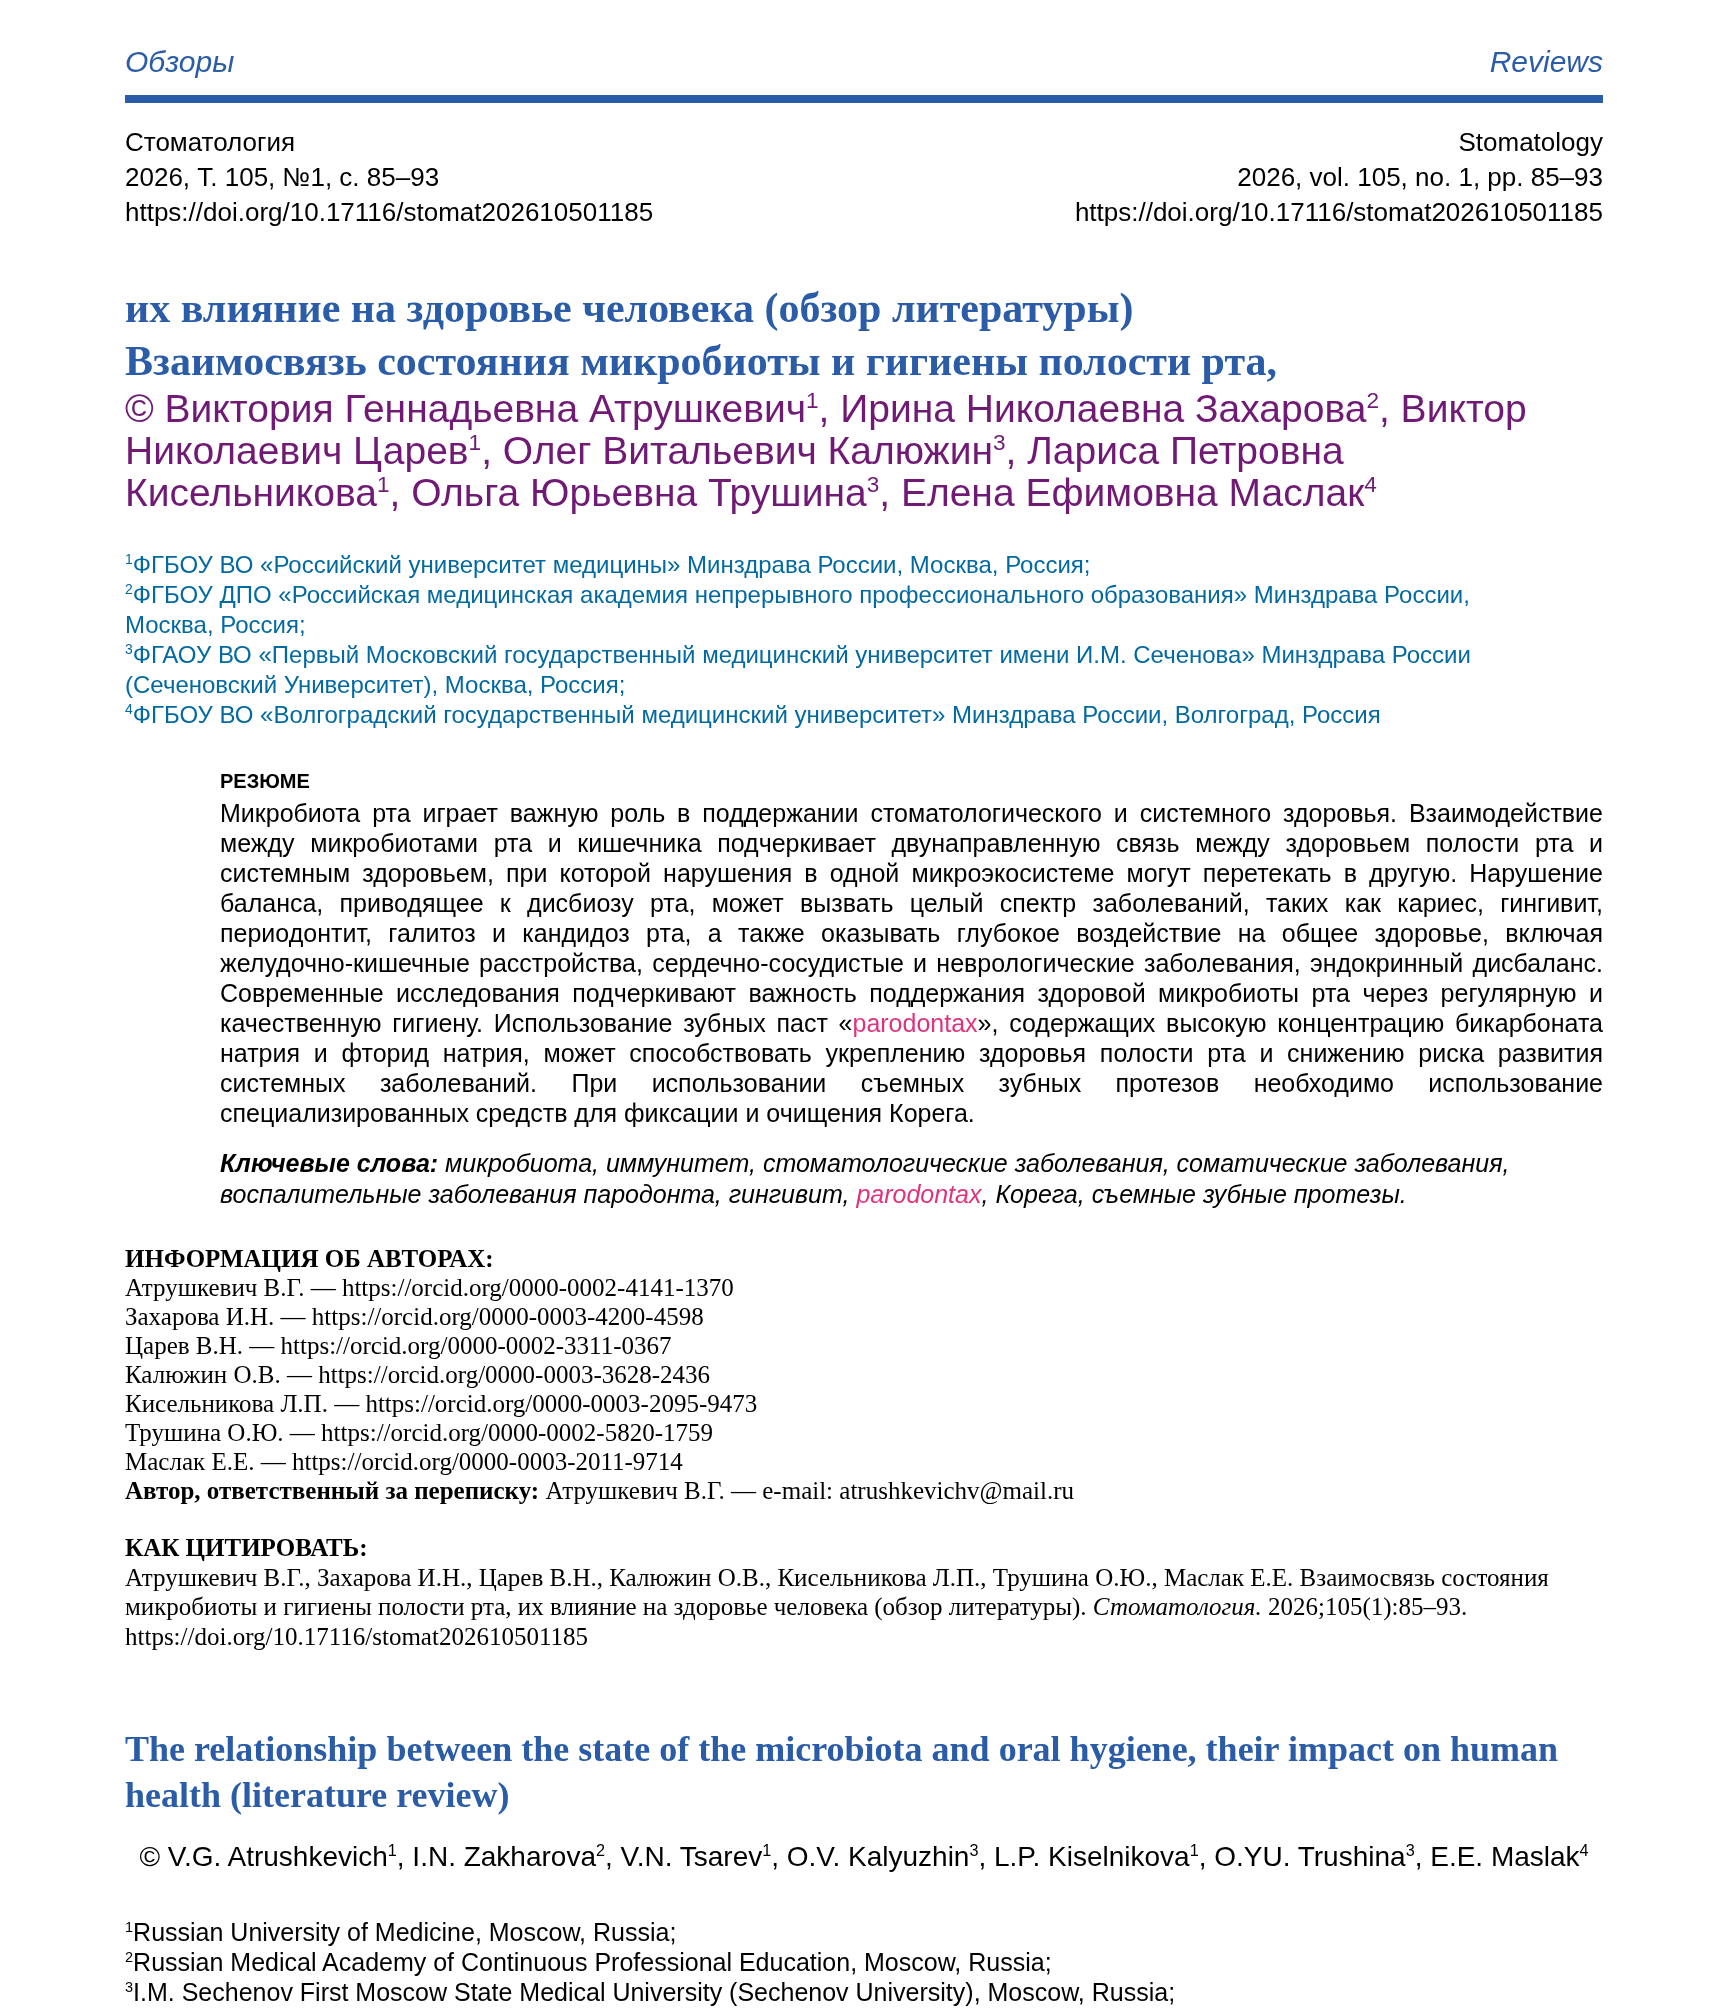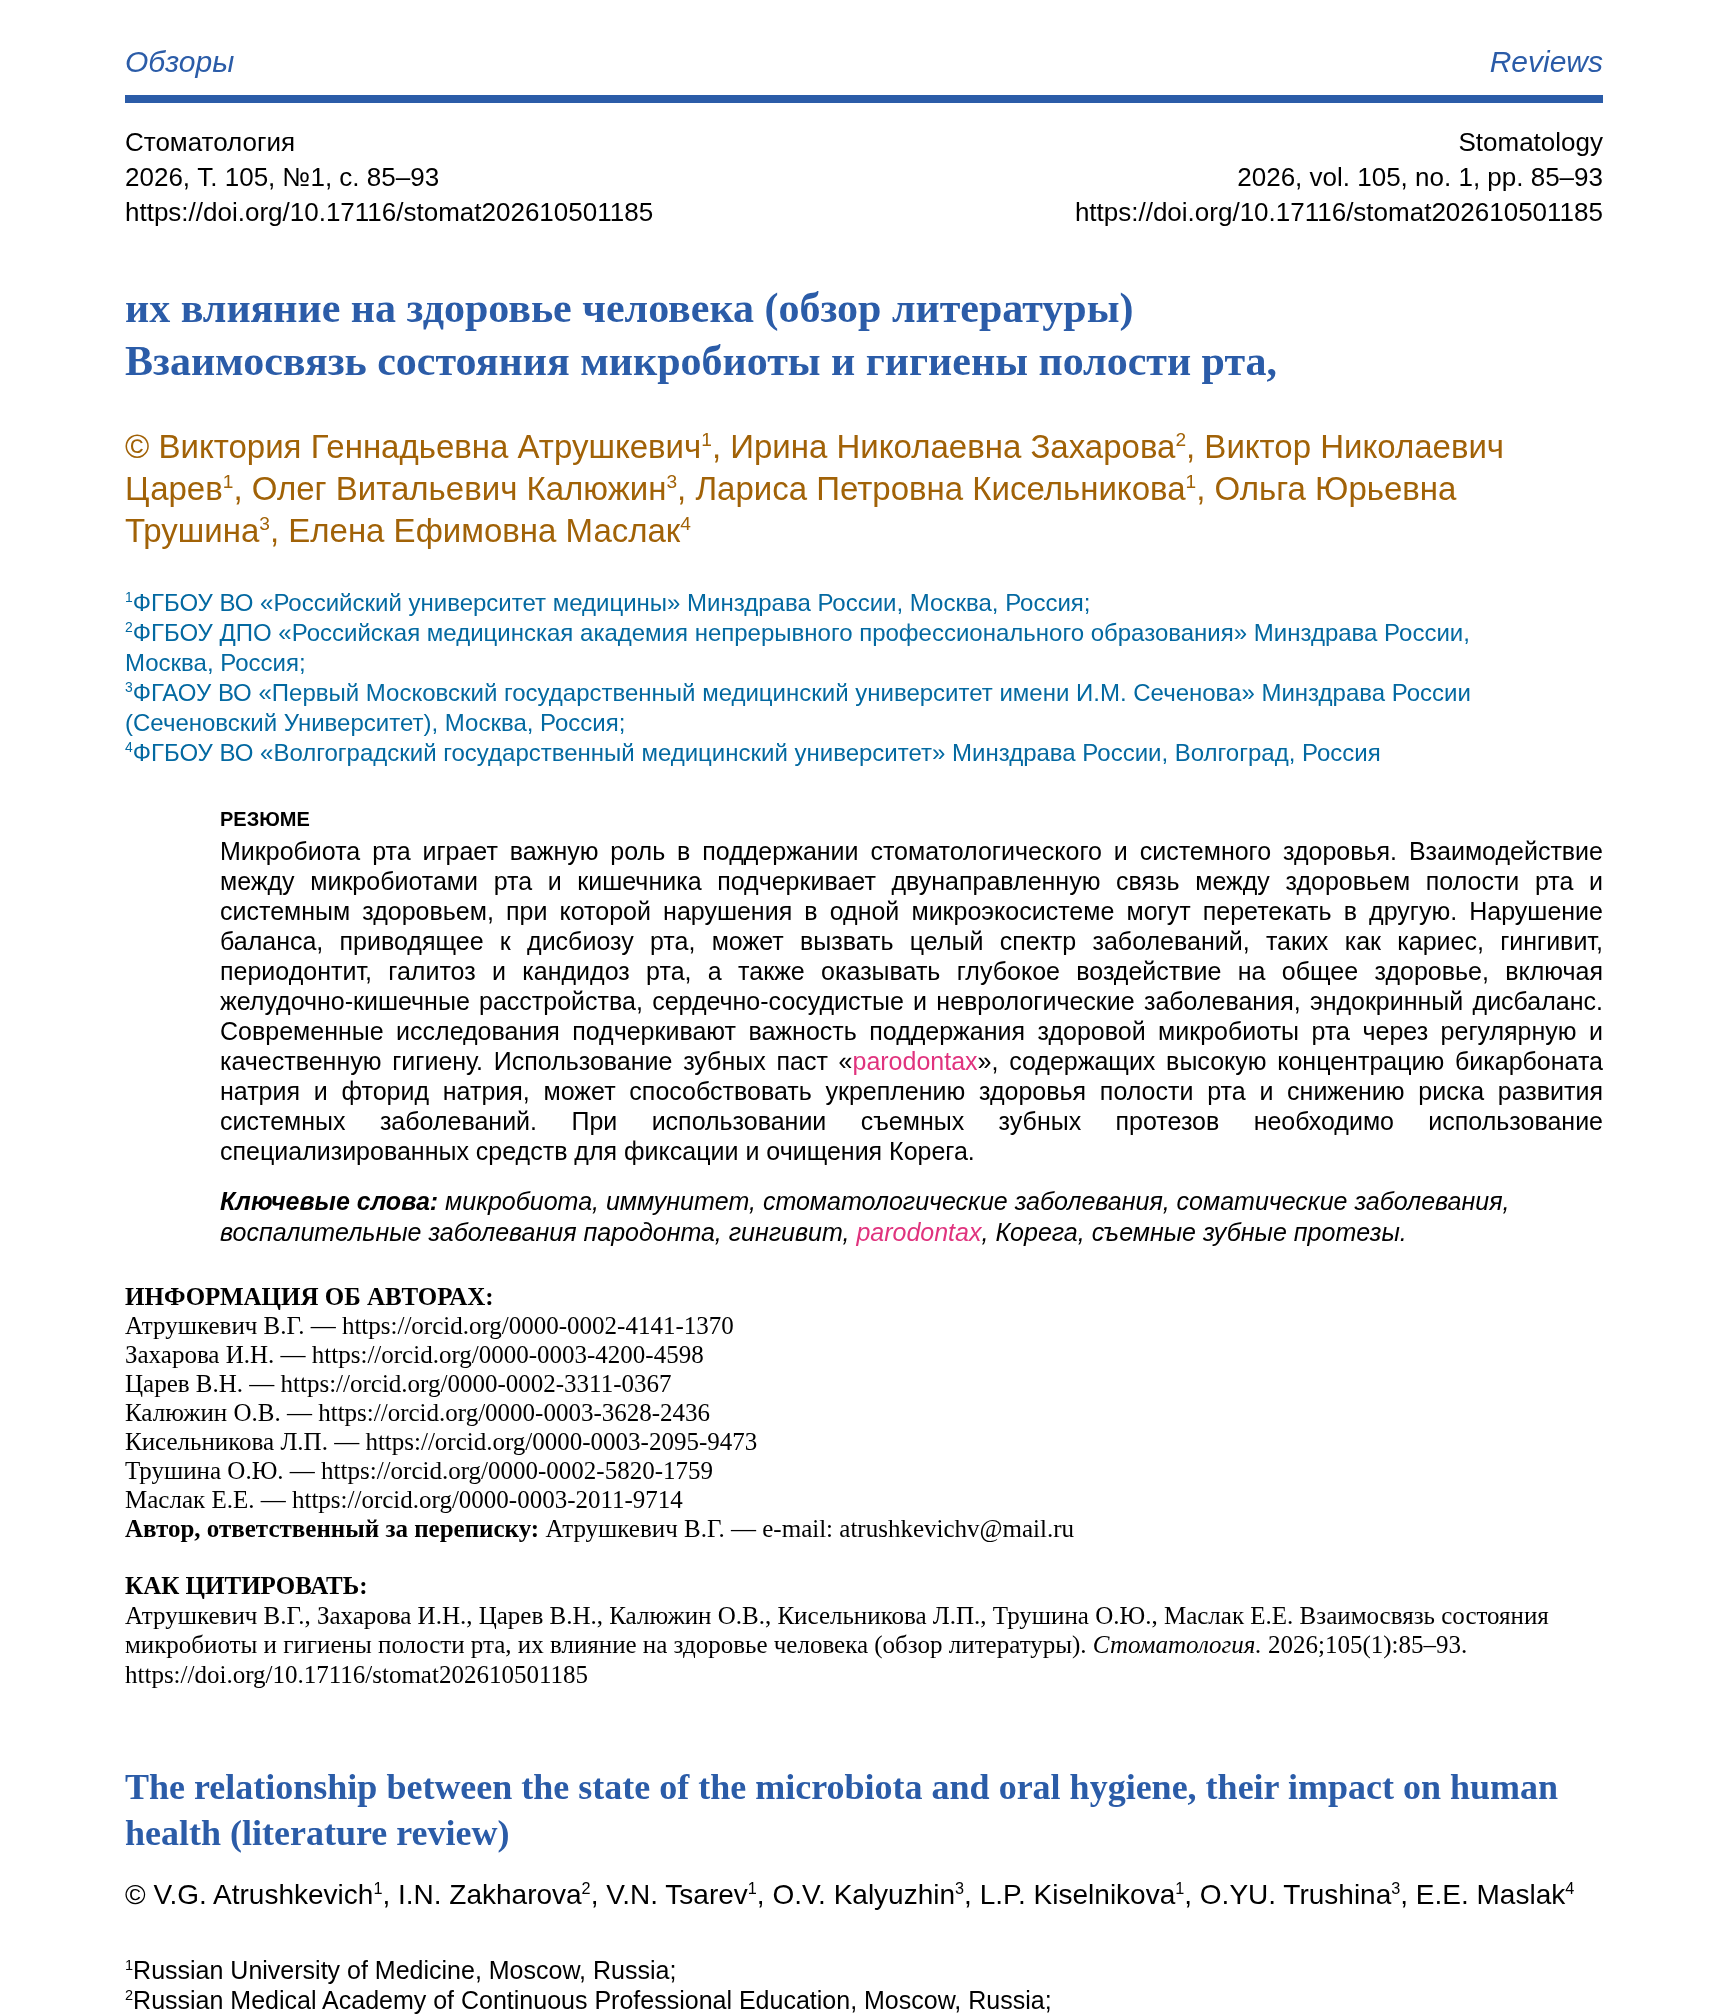--- a/index.html
+++ b/index.html
@@ -54,24 +54,23 @@
     margin-top: 52px;
     font-family: "Liberation Serif", serif;
     font-weight: bold;
     font-size: 42px;
     line-height: 53px;
     color: #2B5CA8;
   }
 
   
   .authors-ru {
-    margin-top: 38px;
-    font-size: 33px;
+    font-size: 39px;
     line-height: 42px;
-    color: #a16207;
+    color: #701a75;
   }
 
   
   .affiliations-ru {
     margin-top: 36px;
     font-size: 24px;
     line-height: 30px;
     color: #0369a1;
   }
 
@@ -127,20 +126,21 @@
     line-height: 46px;
     color: #2B5CA8;
   }
 
   
   .authors-en {
     margin-top: 22px;
     font-size: 28px;
     line-height: 34px;
     color: #000000;
+    text-align: center;
   }
 
   
   .affiliations-en {
     margin-top: 43px;
     font-size: 25px;
     line-height: 30px;
     color: #000000;
   }
 </style>

